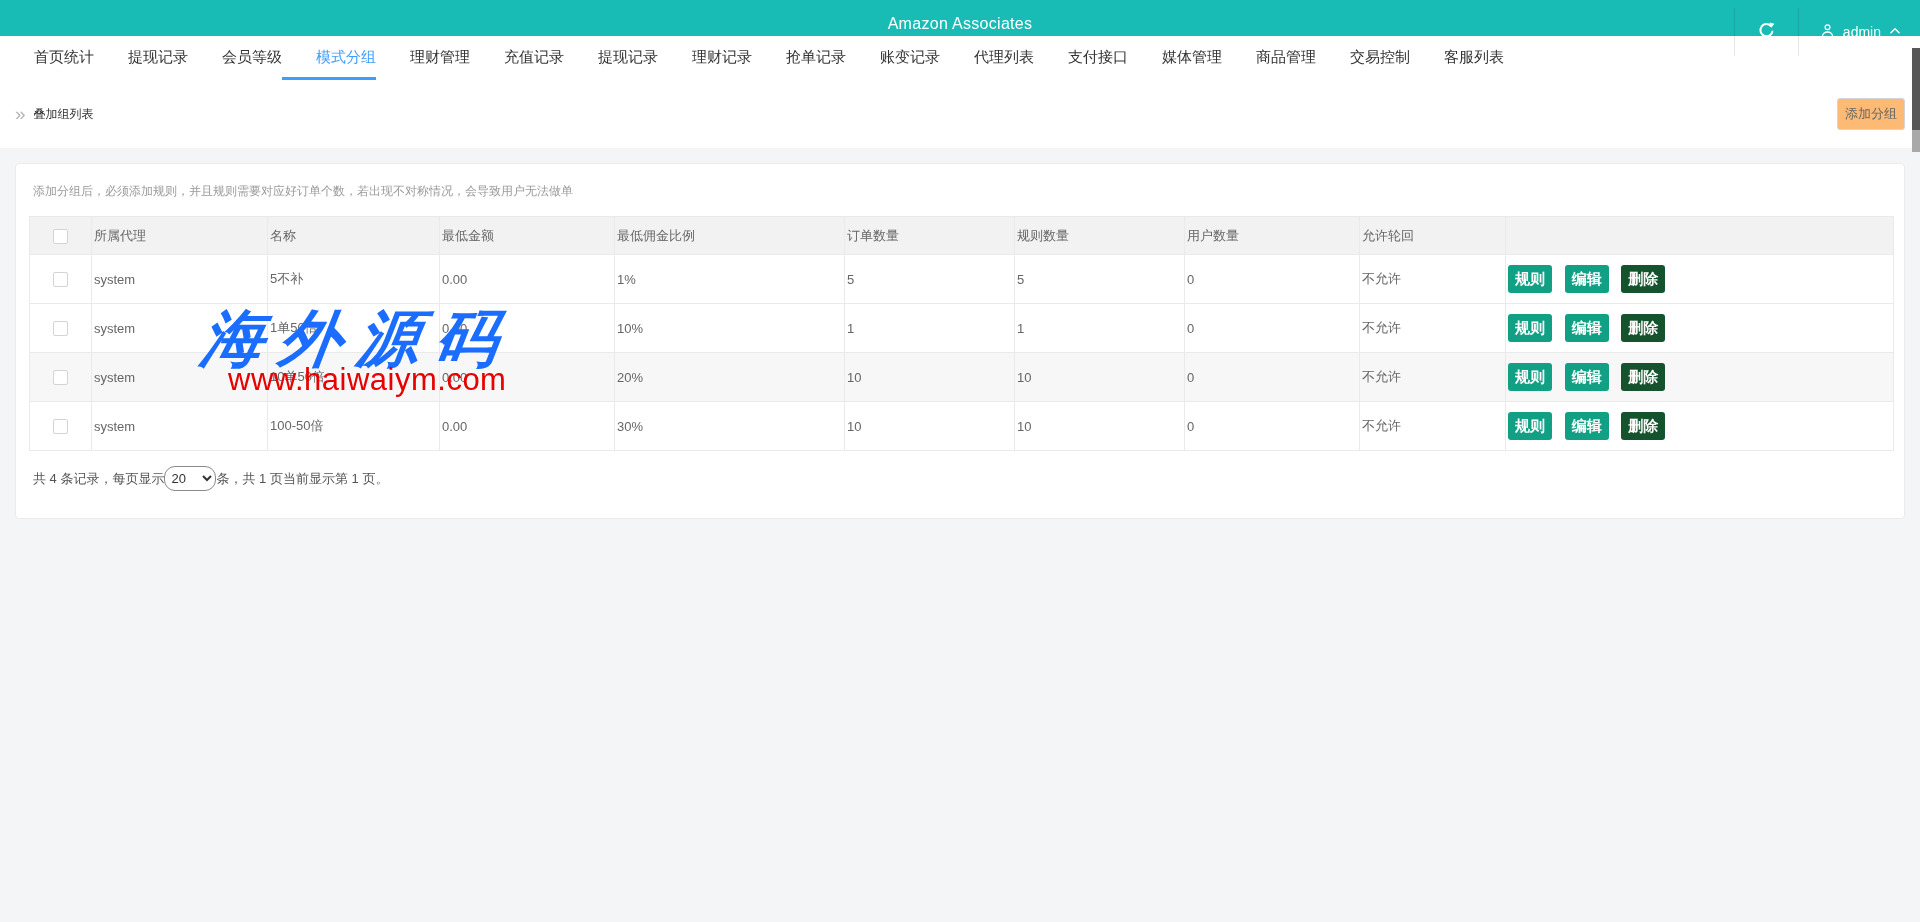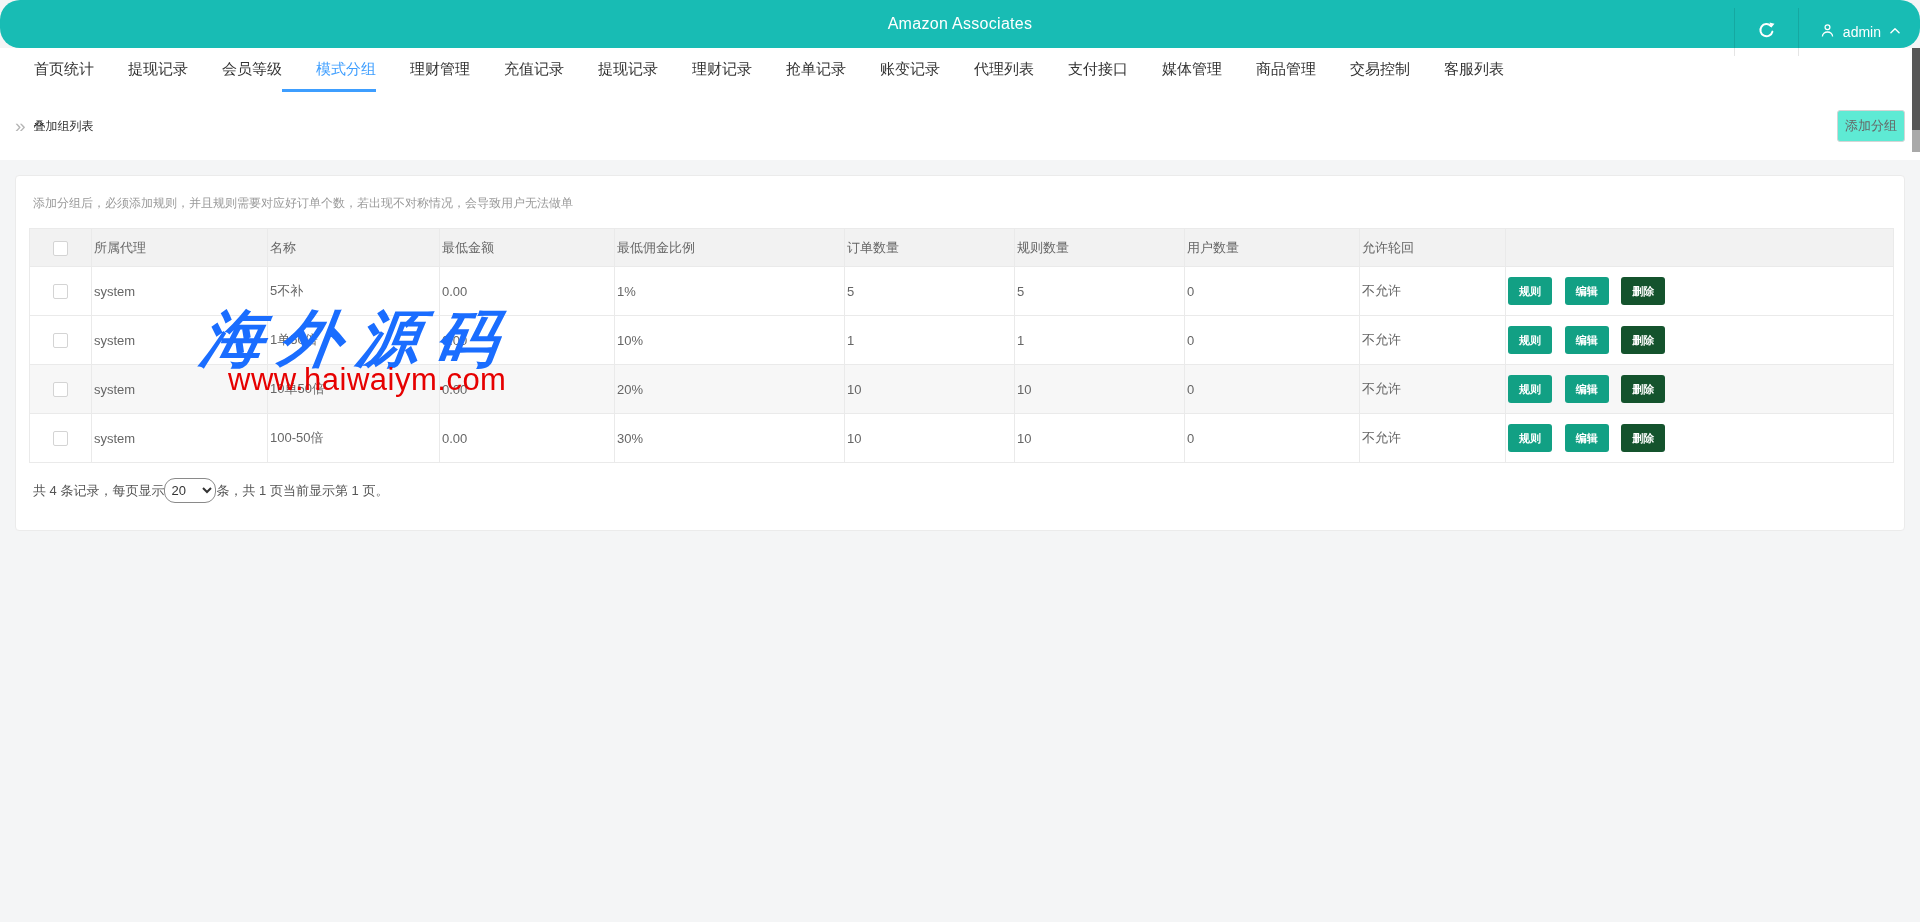--- a/index.html
+++ b/index.html
@@ -3,21 +3,21 @@
 <meta charset="utf-8">
 <style>
   * { margin:0; padding:0; box-sizing:border-box; }
   html,body { width:1920px; height:922px; overflow:hidden; }
   body {
     font-family:"Liberation Sans","DejaVu Sans",sans-serif;
     background:#f4f5f6; color:#333; position:relative;
   }
   
   .topbar {
-    height:48px; background:#18bcb4; position:relative; width:100%;border-radius:20px;
+    height:36px; background:#18bcb4; position:relative; width:100%;
   }
   .topbar-title {
     position:absolute; left:50%; top:0; transform:translateX(-50%);
     line-height:48px; color:#fff; font-size:16px; font-weight:400; letter-spacing:.3px;
   }
   .topbar-right {
     position:absolute; right:0; top:8px; height:48px; display:flex; align-items:stretch;
   }
   .topbar-seg {
     display:flex; align-items:center; padding:0 22px;
@@ -36,21 +36,21 @@
   .nav-tab.active { color:#3e9eff; border-bottom-color:#3e9eff; }
   
   .crumbbar {
     height:68px; background:#fff; display:flex; align-items:center;
     justify-content:space-between; padding:0 15px;
   }
   .crumb-left { display:flex; align-items:center; gap:8px; }
   .crumb-chevrons { color:#b5b5b5; font-size:19px; line-height:1; margin-top:-2px; }
   .crumb-title { font-size:12px; color:#333; }
   .btn-add {
-    background:#5eead4; border:1px solid #d5d5d5; border-radius:3px;
+    background:#fdba74; border:1px solid #d5d5d5; border-radius:3px;
     color:#666; font-size:13px; width:68px; height:32px; cursor:pointer;
     font-family:inherit;
   }
   
   .content { padding:15px; height:762px; }
   .card {
     background:#fff; border:1px solid #ebebeb; border-radius:4px;
     height:356px; padding:12px 13px; position:relative;
   }
   .hint { font-size:12px; color:#9a9a9a; margin:7px 4px 16px 4px; }
@@ -63,21 +63,21 @@
   table.grid td { height:49px; background:#fff; }
   table.grid tr.alt td { background:#f7f7f7; }
   .cb-cell { text-align:center !important; }
   input.row-cb {
     appearance:none; -webkit-appearance:none; width:15px; height:15px;
     border:1px solid #d4d4d4; border-radius:2px; background:#fff;
     vertical-align:middle; cursor:pointer;
   }
   .act-btn {
     display:inline-block; width:44px; height:28px; line-height:28px; text-align:center;
-    border:none; border-radius:3px; color:#fff; font-size:11px; cursor:pointer;
+    border:none; border-radius:3px; color:#fff; font-size:15px; cursor:pointer;
     margin-right:9px; font-family:inherit; font-weight:bold;
   }
   .act-teal { background:#12a084; }
   .act-orange { background:#14532d; }
   
   .pager { margin:15px 4px 0 4px; font-size:13px; color:#555; display:flex; align-items:center; }
   .pager select {
     height:25px; min-width:52px; border:1px solid #8a8a8a; border-radius:11px;
     font-size:13px; color:#333; background:#fff; padding:0 2px; font-family:inherit;
   }

